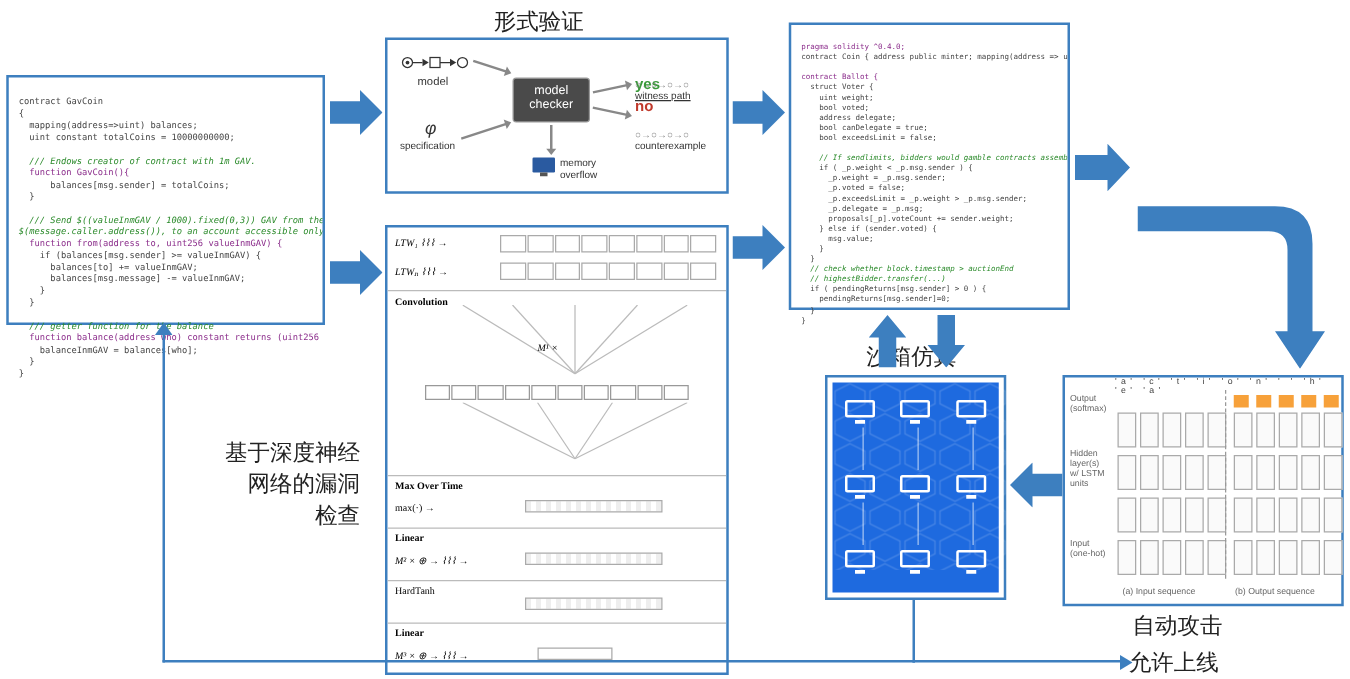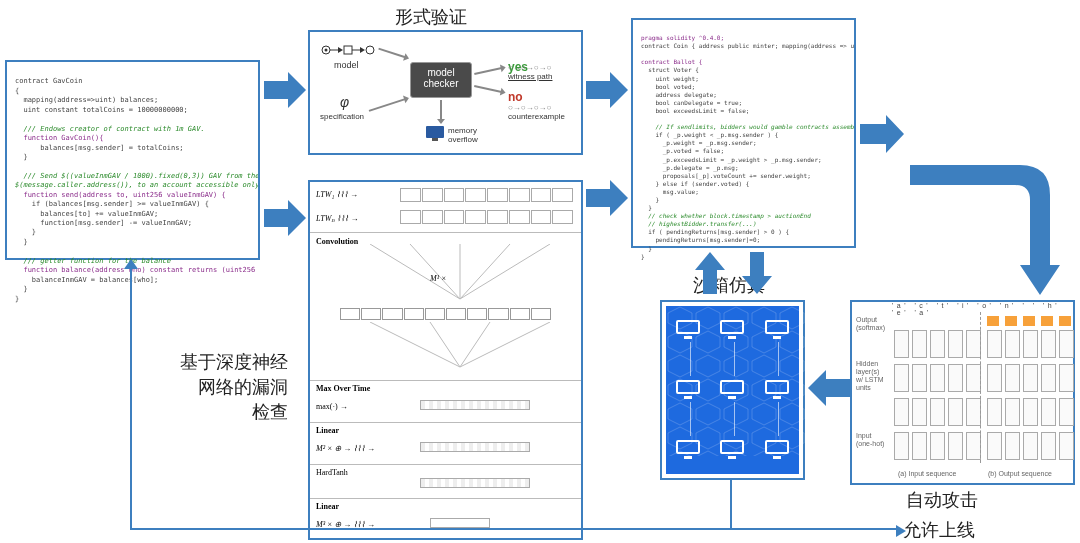--- a/index.html
+++ b/index.html
@@ -86,24 +86,24 @@
 <span>  mapping(address=&gt;uint) balances;</span>
 <span>  uint constant totalCoins = 10000000000;</span>
 <span></span>
 <span class="cm">  /// Endows creator of contract with 1m GAV.</span>
 <span class="fn">  function GavCoin(){</span>
 <span>      balances[msg.sender] = totalCoins;</span>
 <span>  }</span>
 <span></span>
 <span class="cm">  /// Send $((valueInmGAV / 1000).fixed(0,3)) GAV from the account of</span>
 <span class="cm">$(message.caller.address()), to an account accessible only by $(to.address())</span>
-<span class="fn">  function send(address to, uint256 valueInmGAV) {</span>
+<span class="fn">  function from(address to, uint256 valueInmGAV) {</span>
 <span>    if (balances[msg.sender] &gt;= valueInmGAV) {</span>
 <span>      balances[to] += valueInmGAV;</span>
-<span>      function[msg.sender] -= valueInmGAV;</span>
+<span>      balances[msg.message] -= valueInmGAV;</span>
 <span>    }</span>
 <span>  }</span>
 <span></span>
 <span class="cm">  /// getter function for the balance</span>
 <span class="fn">  function balance(address who) constant returns (uint256 balanceInmGAV) {</span>
 <span>    balanceInmGAV = balances[who];</span>
 <span>  }</span>
 <span>}</span></div>
 </div>
 
@@ -131,21 +131,21 @@
 
   <div class="mc-arrow hrz" style="left:68px; top:20px; width:28px; height:1.5px; transform:rotate(18deg);"></div>
   <div class="mc-arrow hrz" style="left:58px; top:72px; width:38px; height:1.5px; transform:rotate(-18deg);"></div>
   <div class="mc-arrow hrz" style="left:164px; top:38px; width:28px; height:1.5px; transform:rotate(-12deg);"></div>
   <div class="mc-arrow hrz" style="left:164px; top:56px; width:28px; height:1.5px; transform:rotate(12deg);"></div>
   <div class="mc-arrow vrt" style="left:130px; top:68px; width:1.5px; height:20px;"></div>
 
   <div class="mc-label yes" style="left:198px; top:28px;">yes</div>
   <div class="mc-label mc-small" style="left:198px; top:31px; color:#888;">○→○→○→○</div>
   <div class="mc-label mc-small" style="left:198px; top:40px;text-decoration:underline;">witness path</div>
-  <div class="mc-label no" style="left:198px; top:58px;">no</div>
+  <div class="mc-label no" style="left:198px; top:46px;">no</div>
   <div class="mc-label mc-small" style="left:198px; top:71px; color:#888;">○→○→○→○</div>
   <div class="mc-label mc-small" style="left:198px; top:80px;">counterexample</div>
 
   <div style="position:absolute; left:114px; top:92px;">
     <svg width="22" height="18">
         <rect x="2" y="2" width="18" height="12" rx="1" fill="#2a5aa0"></rect>
         <rect x="8" y="14" width="6" height="3" fill="#555"></rect>
       </svg>
   </div>
   <div class="mc-label mc-small" style="left:138px; top:94px;">memory</div>

